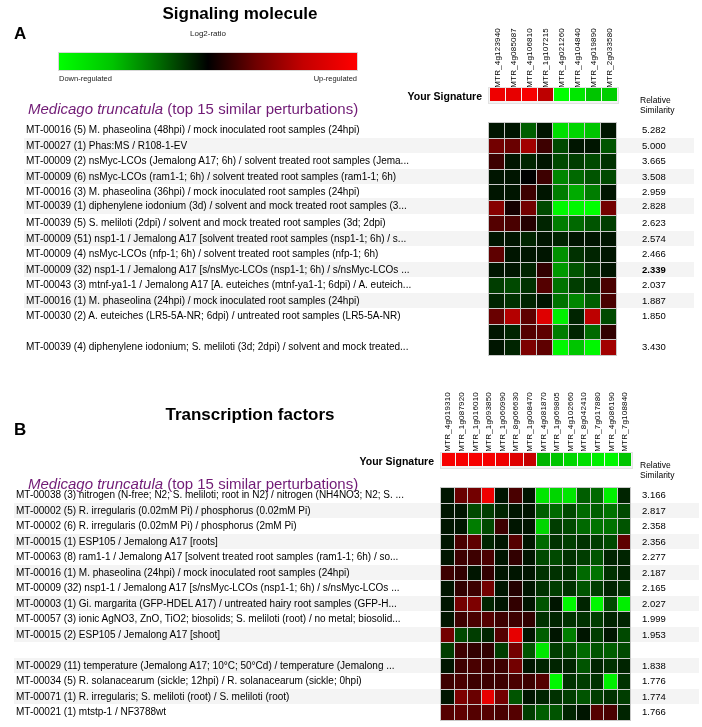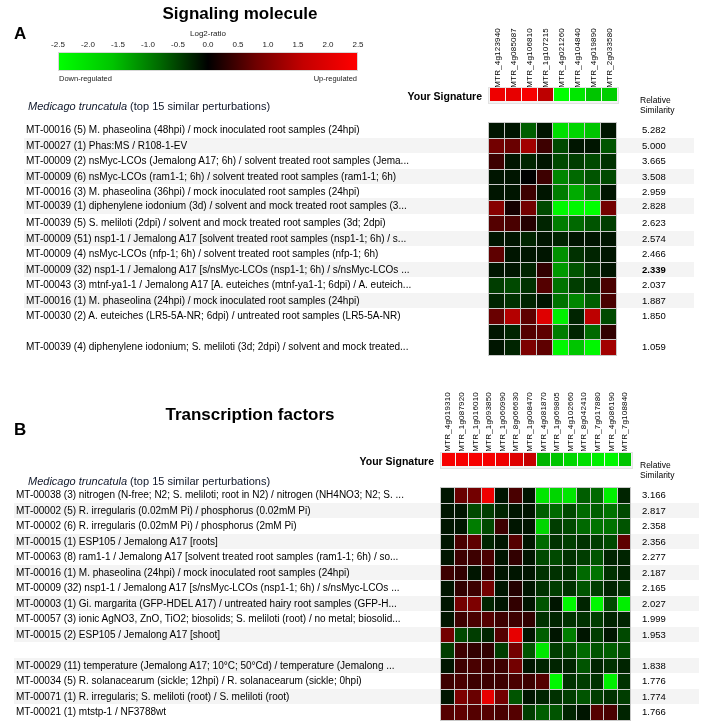--- a/index.html
+++ b/index.html
@@ -2,21 +2,21 @@
 <html><head>
 <meta charset="utf-8">
 <style>
   html,body{margin:0;padding:0;background:#ffffff;}
   body{width:702px;height:727px;position:relative;font-family:"Liberation Sans",sans-serif;color:#111;overflow:hidden;}
   .panel{position:absolute;left:0;width:702px;}
   #panelA{top:0;height:365px;}
   #panelB{top:365px;height:362px;}
   .panel-letter{position:absolute;font-size:17px;font-weight:bold;color:#000;}
   .panel-title{position:absolute;font-size:17px;font-weight:bold;color:#000;text-align:center;}
-  .species-line{position:absolute;font-size:11px;color:#0f172a;}
+  .species-line{position:absolute;font-size:15px;color:#701a75;}
   .species-line i{font-style:italic;}
   
   .legend{position:absolute;}
   .legend-caption{position:absolute;font-size:8px;color:#222;text-align:center;width:100%;top:0;}
   .legend-ticks{position:absolute;top:11px;left:0;width:100%;height:11px;}
   .legend-ticks span{position:absolute;font-size:8px;color:#222;transform:translateX(-50%);white-space:nowrap;}
   .legend-bar{position:absolute;top:23px;left:0;width:100%;height:19px;
      background:linear-gradient(to right,#00ff00 0%,#00c400 18%,#006800 34%,#000000 50%,#6e0000 66%,#c40000 82%,#ff0000 100%);
      border:1px solid #d8d8d8;box-sizing:border-box;}
   .legend-low,.legend-high{position:absolute;top:45px;font-size:7.5px;color:#222;}
@@ -41,33 +41,20 @@
 </style>
 </head>
 <body>
 
 <div class="panel" id="panelA">
   <div class="panel-letter" style="left:14px;top:24px;">A</div>
   <div class="panel-title" style="left:60px;top:4px;width:360px;">Signaling molecule</div>
 
   <div class="legend" id="legendA" style="left:58px;top:29px;width:300px;height:56px;">
     <div class="legend-caption">Log2-ratio</div>
-    <div class="legend-ticks">
-        <span style="left: 0%;">-2.5</span>
-        <span style="left: 10%;">-2.0</span>
-        <span style="left: 20%;">-1.5</span>
-        <span style="left: 30%;">-1.0</span>
-        <span style="left: 40%;">-0.5</span>
-        <span style="left: 50%;">0.0</span>
-        <span style="left: 60%;">0.5</span>
-        <span style="left: 70%;">1.0</span>
-        <span style="left: 80%;">1.5</span>
-        <span style="left: 90%;">2.0</span>
-        <span style="left: 100%;">2.5</span>
-      </div>
     <div class="legend-bar"></div>
     <div class="legend-low">Down-regulated</div>
     <div class="legend-high">Up-regulated</div>
   </div>
 
   <div class="species-line" style="left:28px;top:100px;">
     <i>Medicago truncatula</i><span> (top 15 similar perturbations)</span>
   </div>
 
   <div class="genelabels" id="genesA" style="left: 488px; top: 4px; width: 129px; height: 84px;">
@@ -144,21 +131,21 @@
       <div class="row alt" style="top: 170.5px; height: 15.5px;">
         <div class="rlabel" style="line-height: 15.5px; width: 455px;">MT-00016 (1) M. phaseolina (24hpi) / mock inoculated root samples (24hpi)</div>
         <div class="rval" style="left: 618px; line-height: 15.5px;">1.887</div>
       </div>
       <div class="row" style="top: 186px; height: 15.5px;">
         <div class="rlabel" style="line-height: 15.5px; width: 455px;">MT-00030 (2) A. euteiches (LR5-5A-NR; 6dpi) / untreated root samples (LR5-5A-NR)</div>
         <div class="rval" style="left: 618px; line-height: 15.5px;">1.850</div>
       </div>
       <div class="row" style="top: 217px; height: 15.5px;">
         <div class="rlabel" style="line-height: 15.5px; width: 455px;">MT-00039 (4) diphenylene iodonium; S. meliloti (3d; 2dpi) / solvent and mock treated...</div>
-        <div class="rval" style="left: 618px; line-height: 15.5px;">1.059</div>
+        <div class="rval" style="left: 618px; line-height: 15.5px;">3.430</div>
       </div>
     </div>
   <div class="grid" id="gridA" style="left: 488px; top: 122px; width: 129px; height: 233.5px;">
       <div class="cell" style="left: 1px; top: 1px; width: 15px; height: 14.5px; background: rgb(0, 21, 0);"></div>
       <div class="cell" style="left: 17px; top: 1px; width: 15px; height: 14.5px; background: rgb(0, 21, 0);"></div>
       <div class="cell" style="left: 33px; top: 1px; width: 15px; height: 14.5px; background: rgb(0, 94, 0);"></div>
       <div class="cell" style="left: 49px; top: 1px; width: 15px; height: 14.5px; background: rgb(0, 21, 0);"></div>
       <div class="cell" style="left: 65px; top: 1px; width: 15px; height: 14.5px; background: rgb(0, 223, 0);"></div>
       <div class="cell" style="left: 81px; top: 1px; width: 15px; height: 14.5px; background: rgb(0, 214, 0);"></div>
       <div class="cell" style="left: 97px; top: 1px; width: 15px; height: 14.5px; background: rgb(0, 197, 0);"></div>

